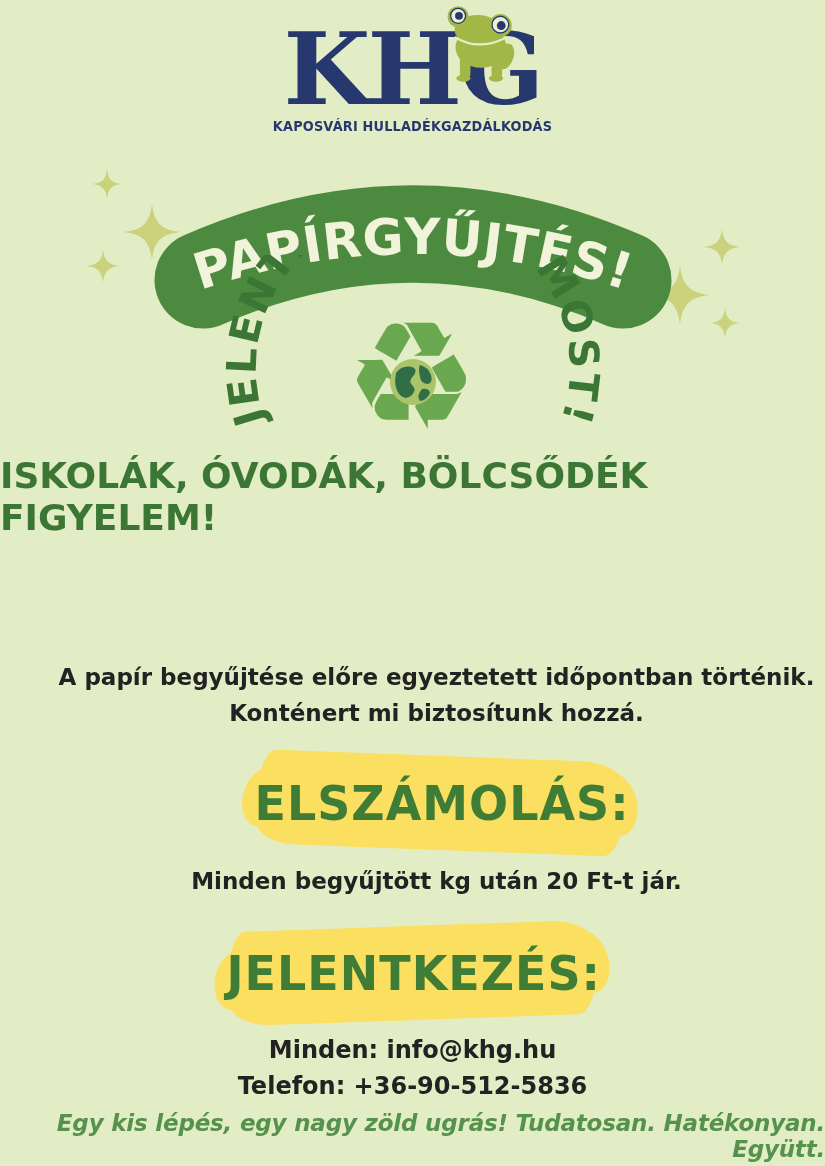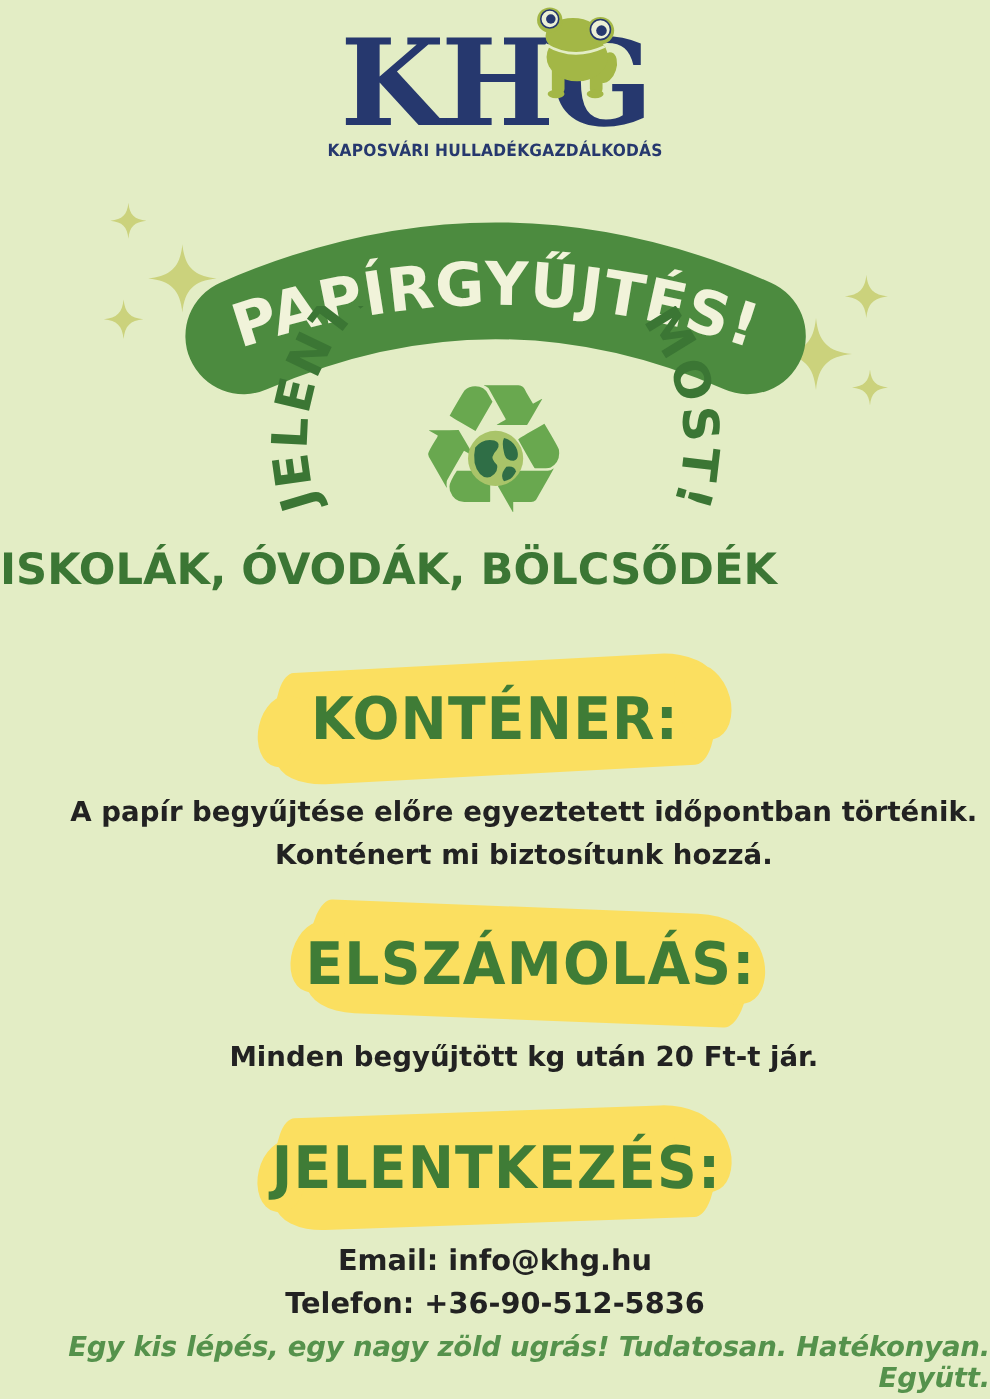--- a/index.html
+++ b/index.html
@@ -127,43 +127,40 @@
       <svg viewBox="0 0 46 46" width="46" height="46">
         <path d="M6,14 Q12,6 22,8 Q28,10 24,16 Q18,22 22,26 Q27,30 22,36 Q16,42 10,36 Q3,28 6,14Z" fill="#2f6e46"></path>
         <path d="M30,6 Q38,8 41,16 Q43,24 38,25 Q31,25 30,18 Q28,10 30,6Z" fill="#2f6e46"></path>
         <path d="M32,30 Q39,29 40,34 Q37,41 30,42 Q26,37 32,30Z" fill="#2f6e46"></path>
       </svg>
     </div>
   </div>
 
   <div class="attention">
     <div>ISKOLÁK, ÓVODÁK, BÖLCSŐDÉK</div>
+    <div>FIGYELEM!</div>
   </div>
 
-  <div class="brush brush1 b1">
-    <div class="bg"></div>
-    <div class="label">KONTÉNER:</div>
-  </div>
   <div class="body-text body1">
     <div>A papír begyűjtése előre egyeztetett időpontban történik.</div>
     <div>Konténert mi biztosítunk hozzá.</div>
   </div>
 
   <div class="brush brush2 b2">
     <div class="bg"></div>
     <div class="label">ELSZÁMOLÁS:</div>
   </div>
   <div class="body-text body2">
     <div>Minden begyűjtött kg után 20 Ft-t jár.</div>
   </div>
 
   <div class="brush brush3 b3">
     <div class="bg"></div>
     <div class="label">JELENTKEZÉS:</div>
   </div>
   <div class="contact">
-    <div>Email: info@khg.hu</div>
+    <div>Minden: info@khg.hu</div>
     <div>Telefon: +36-90-512-5836</div>
   </div>
 
   <div class="slogan">Egy kis lépés, egy nagy zöld ugrás! Tudatosan. Hatékonyan. Együtt.</div>
 
 </div>
 
 </body></html>

